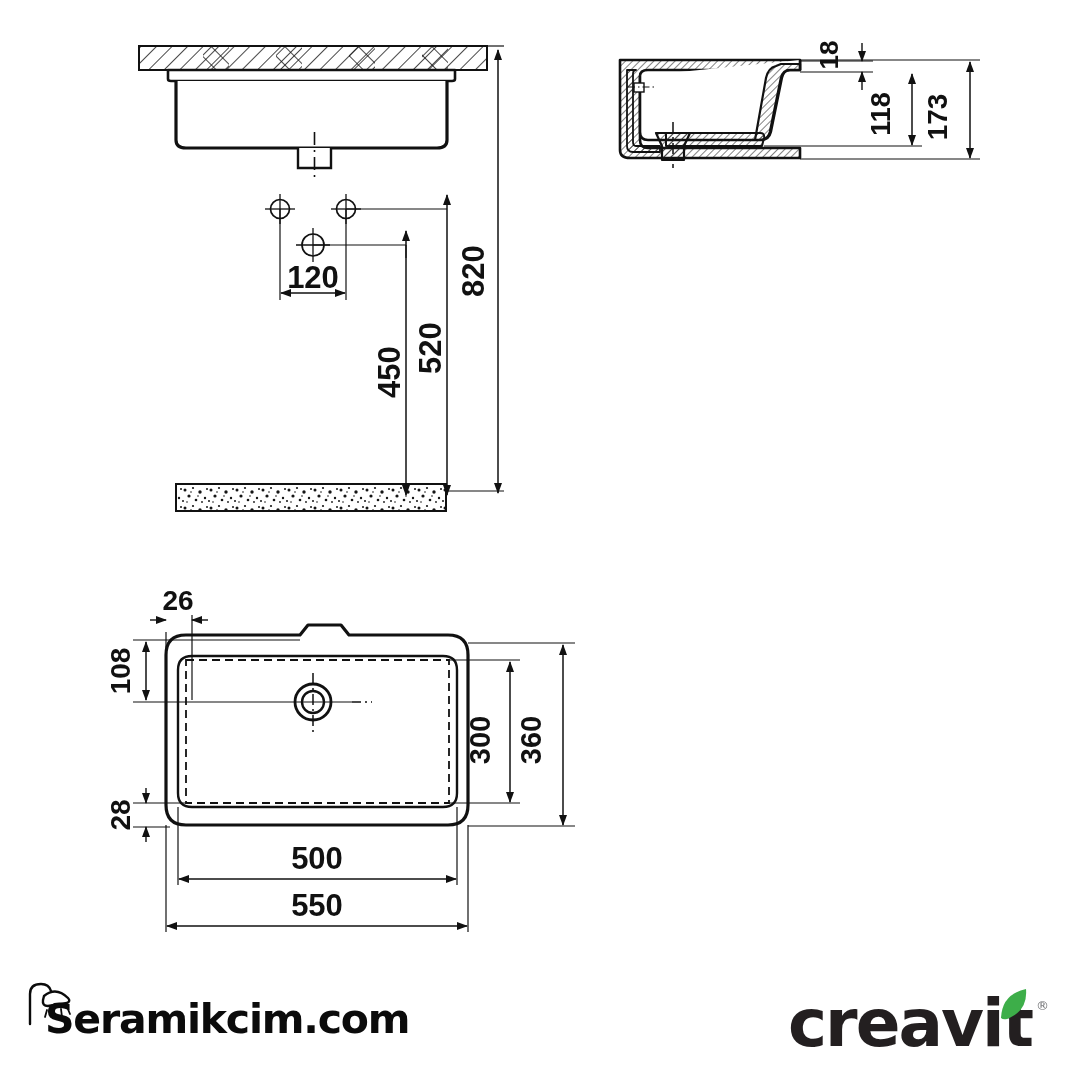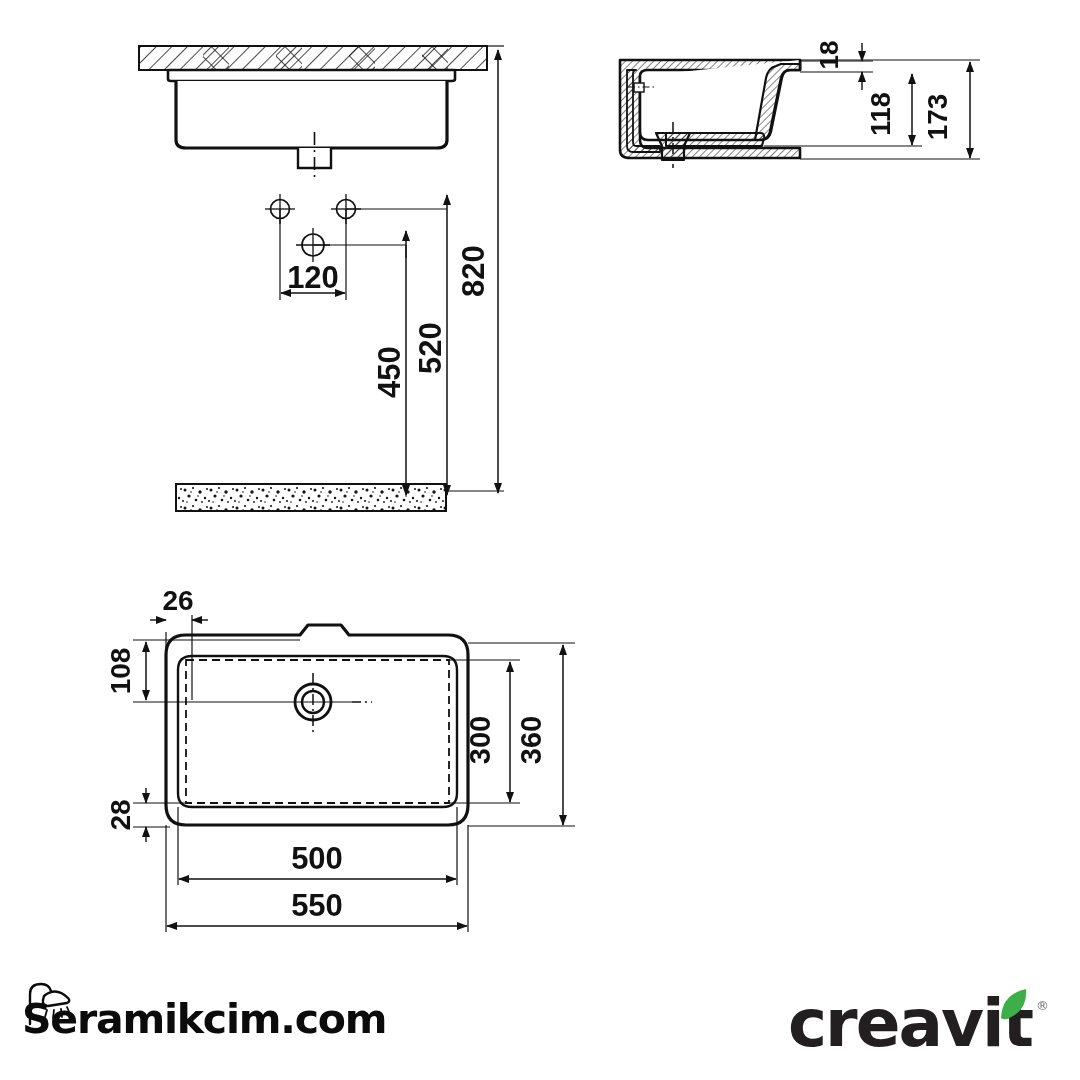--- a/index.html
+++ b/index.html
@@ -21,21 +21,21 @@
     width: 1080px;
     height: 1080px;
   }
   .dim-text {
     font-family: "Liberation Sans", sans-serif;
     font-weight: 700;
     fill: #111111;
   }
   .brand-seramikcim {
     position: absolute;
-    left: 22px;
+    left: 45px;
     top: 995px;
     font-family: "DejaVu Sans", sans-serif;
     font-weight: 700;
     font-size: 41px;
     letter-spacing: -1.2px;
     color: #0b0b0b;
     white-space: nowrap;
   }
   .shower-icon {
     position: absolute;

